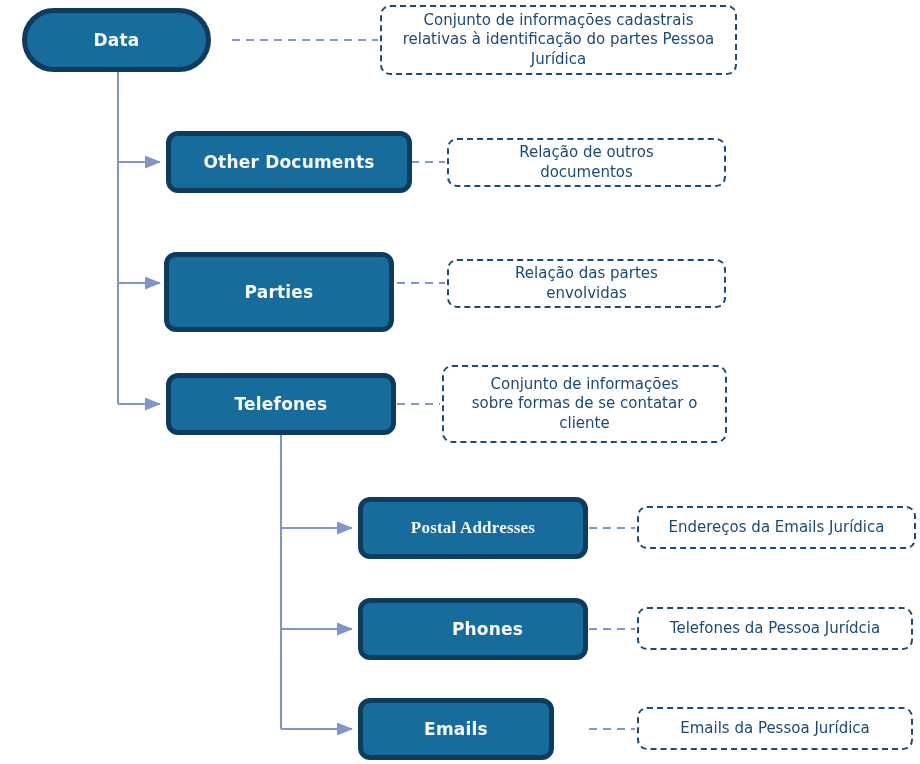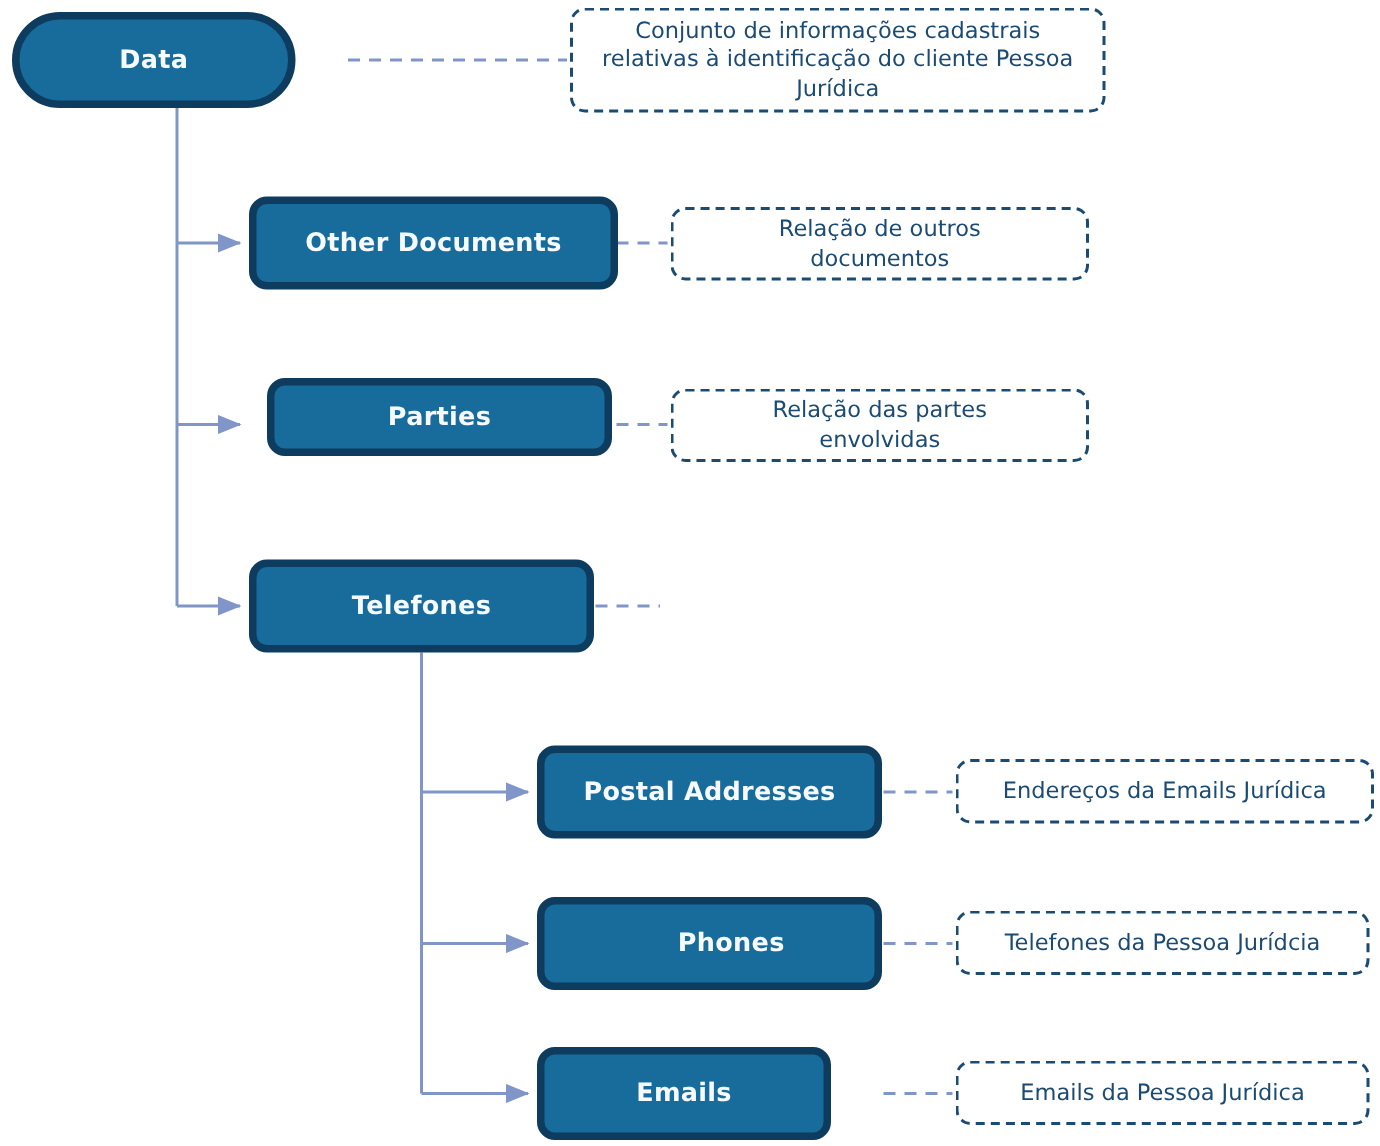--- a/index.html
+++ b/index.html
@@ -57,25 +57,25 @@
     border-radius: 10px;
     color: var(--annotation-text);
     font-size: 15px;
     line-height: 1.28;
     text-align: center;
     padding: 2px 4px;
   }
   .annotation span { display: inline-block; }
 
   
-  .n-data     { left: 8px;   top: 8px;   width: 189px; height: 64px; border-radius: 32px; }
+  .n-data     { left: 22px;   top: 8px;   width: 189px; height: 64px; border-radius: 32px; }
   .n-otherdoc { left: 166px; top: 131px; width: 246px; height: 62px; }
-  .n-parties  { left: 178px; top: 252px; width: 230px; height: 52px; }
+  .n-parties  { left: 164px; top: 252px; width: 230px; height: 80px; }
   .n-contacts { left: 166px; top: 373px; width: 230px; height: 62px; }
-  .n-postal   { left: 358px; top: 497px; width: 230px; height: 62px; }
+  .n-postal   { left: 358px; top: 497px; width: 230px; height: 62px; font-family: Liberation Serif, serif; }
   .n-phones   { left: 358px; top: 598px; width: 230px; height: 62px; padding-left: 29px; }
   .n-emails   { left: 358px; top: 698px; width: 196px; height: 62px; }
 
   
   .a-data     { left: 380px; top: 5px;   width: 357px; height: 70px; }
   .a-data span     { max-width: 320px; }
   .a-otherdoc { left: 447px; top: 138px; width: 279px; height: 49px; }
   .a-otherdoc span { max-width: 170px; }
   .a-parties  { left: 447px; top: 259px; width: 279px; height: 49px; }
   .a-parties span  { max-width: 178px; }
@@ -133,27 +133,30 @@
     <span>Postal Addresses</span>
   </div>
   <div class="node n-phones">
     <span>Phones</span>
   </div>
   <div class="node n-emails">
     <span>Emails</span>
   </div>
 
   <div class="annotation a-data">
-    <span>Conjunto de informações cadastrais relativas à identificação do cliente Pessoa Jurídica</span>
+    <span>Conjunto de informações cadastrais relativas à identificação do partes Pessoa Jurídica</span>
   </div>
   <div class="annotation a-otherdoc">
     <span>Relação de outros documentos</span>
   </div>
   <div class="annotation a-parties">
     <span>Relação das partes envolvidas</span>
+  </div>
+  <div class="annotation a-contacts">
+    <span>Conjunto de informações sobre formas de se contatar o cliente</span>
   </div>
   <div class="annotation a-postal">
     <span>Endereços da Emails Jurídica</span>
   </div>
   <div class="annotation a-phones">
     <span>Telefones da Pessoa Jurídcia</span>
   </div>
   <div class="annotation a-emails">
     <span>Emails da Pessoa Jurídica</span>
   </div>

